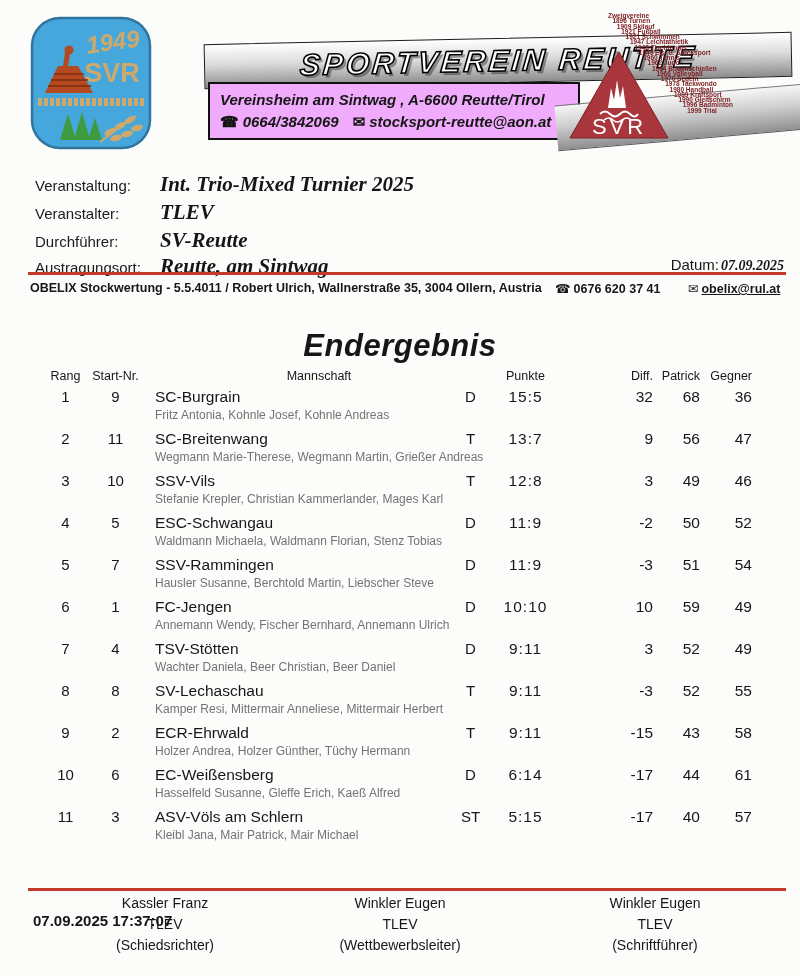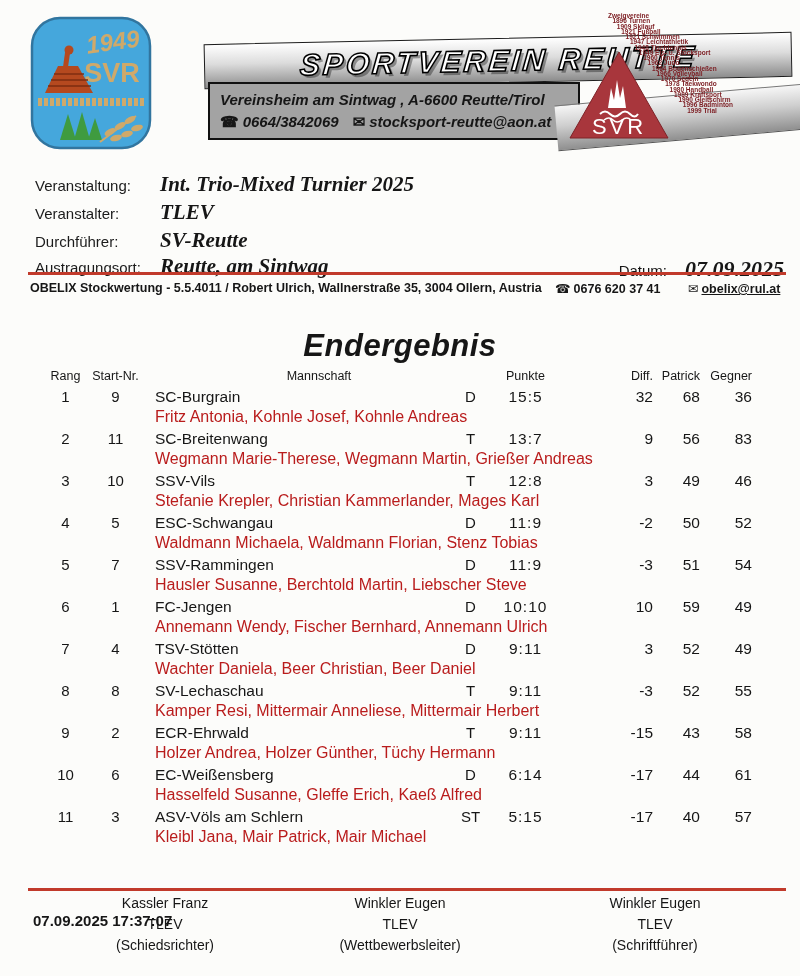--- a/index.html
+++ b/index.html
@@ -17,21 +17,21 @@
     display:flex; align-items:center; justify-content:center;
   }
   .banner-title {
     font-weight:bold; font-style:italic; font-size:30px; letter-spacing:3px;
     color:#ffffff; -webkit-text-stroke:1.6px #000;
     text-shadow:3px 3px 0 rgba(0,0,0,0.35); transform:skewX(-6deg);
     white-space:nowrap;
   }
   .addr-box {
     position:absolute; left:208px; top:82px; width:372px; height:58px;
-    background:#a3a3a3; border:2px solid #111;
+    background:#f0abfc; border:2px solid #111;
     display:flex; flex-direction:column; justify-content:space-evenly;
     padding:2px 10px; box-sizing:border-box;
   }
   .addr-line1 { font-weight:bold; font-style:italic; font-size:15px; white-space:nowrap; }
   .addr-line2 { font-weight:bold; font-style:italic; font-size:15px; white-space:nowrap; }
   .addr-line2 .glyph { font-style:normal; margin-right:4px; }
   .addr-line2 .mail-gap { margin-left:14px; }
   .silver-band {
     position:absolute; left:556px; top:94px; width:260px; height:44px;
     background:linear-gradient(180deg,#f6f6f6 0%,#cfcfcf 45%,#8f8f8f 100%);
@@ -47,21 +47,21 @@
   .branches span { display:block; }
   
   .field-row { position:absolute; left:35px; display:flex; align-items:baseline; }
   .field-label { font-size:15px; width:125px; color:#1b1b1b; }
   .field-value {
     font-family:"Liberation Serif", serif; font-weight:bold; font-style:italic;
     font-size:21px; white-space:nowrap;
   }
   .datum { position:absolute; right:16px; top:256px; display:flex; align-items:baseline; }
   .datum-label { font-size:15px; }
-  .datum-value { font-family:"Liberation Serif", serif; font-weight:bold; font-style:italic; font-size:22px; margin-left:18px; }
+  .datum-value { font-family:"Liberation Serif", serif; font-weight:bold; font-style:italic; font-size:14px; margin-left:2px; }
   .redline { position:absolute; left:28px; width:758px; height:0; border-top:3px solid #c13a2b; }
   .redline1 { top:272px; }
   .redline2 { top:888px; }
   .obelix { position:absolute; left:30px; top:281px; width:760px; font-weight:bold; font-size:12.5px; white-space:nowrap; }
   .obelix .ob-phone { position:absolute; left:525px; }
   .obelix .ob-mail  { position:absolute; left:658px; }
   .obelix .ob-mail .mail-addr { text-decoration:underline; }
   .obelix .glyph { margin-right:3px; font-weight:normal; }
   
   .result-title {
@@ -74,21 +74,21 @@
   .thead .h-team { text-align:center; padding-left:42px; }
   .thead .h-punkte { text-align:center; }
   .thead .h-diff, .thead .h-eig, .thead .h-geg { text-align:right; }
   .tbody { position:absolute; left:43px; top:388px; width:712px; }
   .entry { height:42px; }
   .c-rang, .c-start { text-align:center; font-size:15px; }
   .c-team { padding-left:12px; font-size:15.5px; white-space:nowrap; }
   .c-class { text-align:center; font-size:15px; }
   .c-punkte { text-align:center; font-size:15.5px; letter-spacing:1px; }
   .c-diff, .c-eig, .c-geg { text-align:right; font-size:15.5px; }
-  .players { margin-left:112px; margin-top:2px; font-size:16px; color:#b91c1c; white-space:nowrap; }
+  .players { margin-left:112px; margin-top:2px; font-size:12px; color:#737373; white-space:nowrap; }
   
   .timestamp { position:absolute; left:33px; top:912px; font-weight:bold; font-size:15px; }
   .sig { position:absolute; top:893px; text-align:center; font-size:14px; line-height:21px; }
   .sig1 { left:65px;  width:200px; }
   .sig2 { left:300px; width:200px; }
   .sig3 { left:550px; width:210px; }
 </style>
 </head>
 <body>
 
@@ -228,21 +228,21 @@
     <div class="entry">
       <div class="grid9">
         <span class="c-rang">2</span>
         <span class="c-start">11</span>
         <span class="c-team">SC-Breitenwang</span>
         <span class="c-class">T</span>
         <span class="c-punkte">13:7</span>
         <span></span>
         <span class="c-diff">9</span>
         <span class="c-eig">56</span>
-        <span class="c-geg">83</span>
+        <span class="c-geg">47</span>
       </div>
       <div class="players">Wegmann Marie-Therese, Wegmann Martin, Grießer Andreas</div>
     </div>
 
     <div class="entry">
       <div class="grid9">
         <span class="c-rang">3</span>
         <span class="c-start">10</span>
         <span class="c-team">SSV-Vils</span>
         <span class="c-class">T</span>

